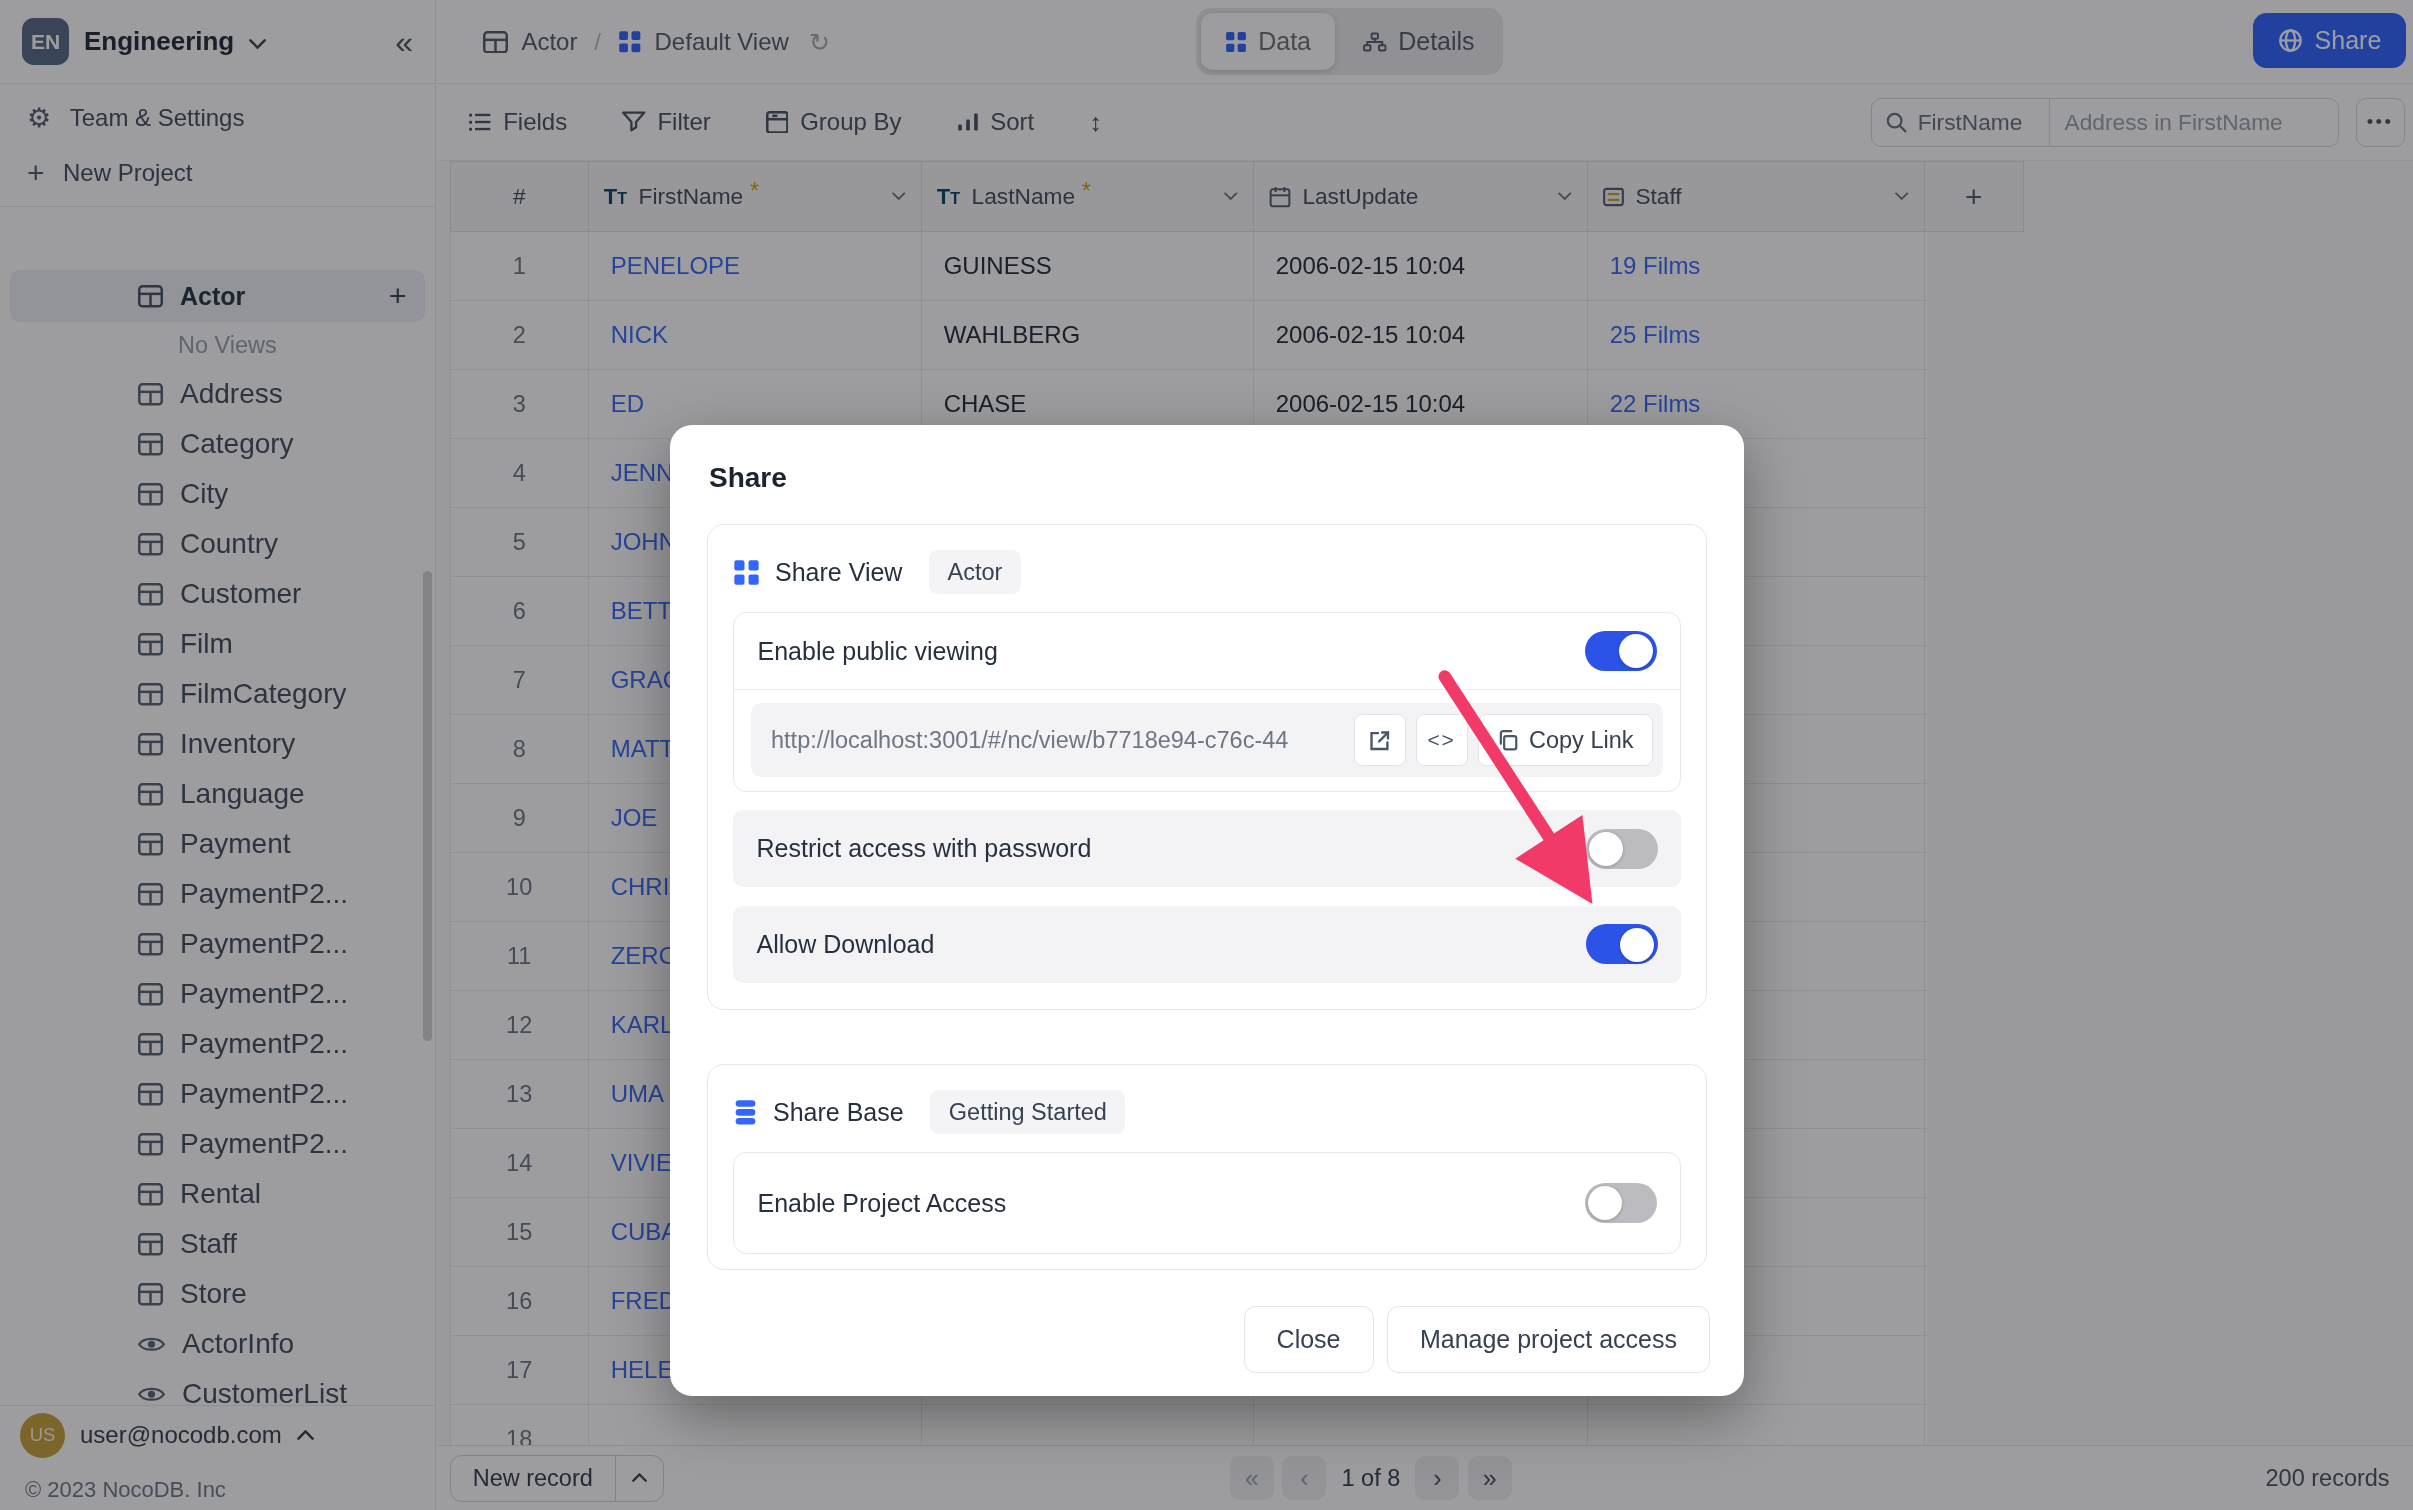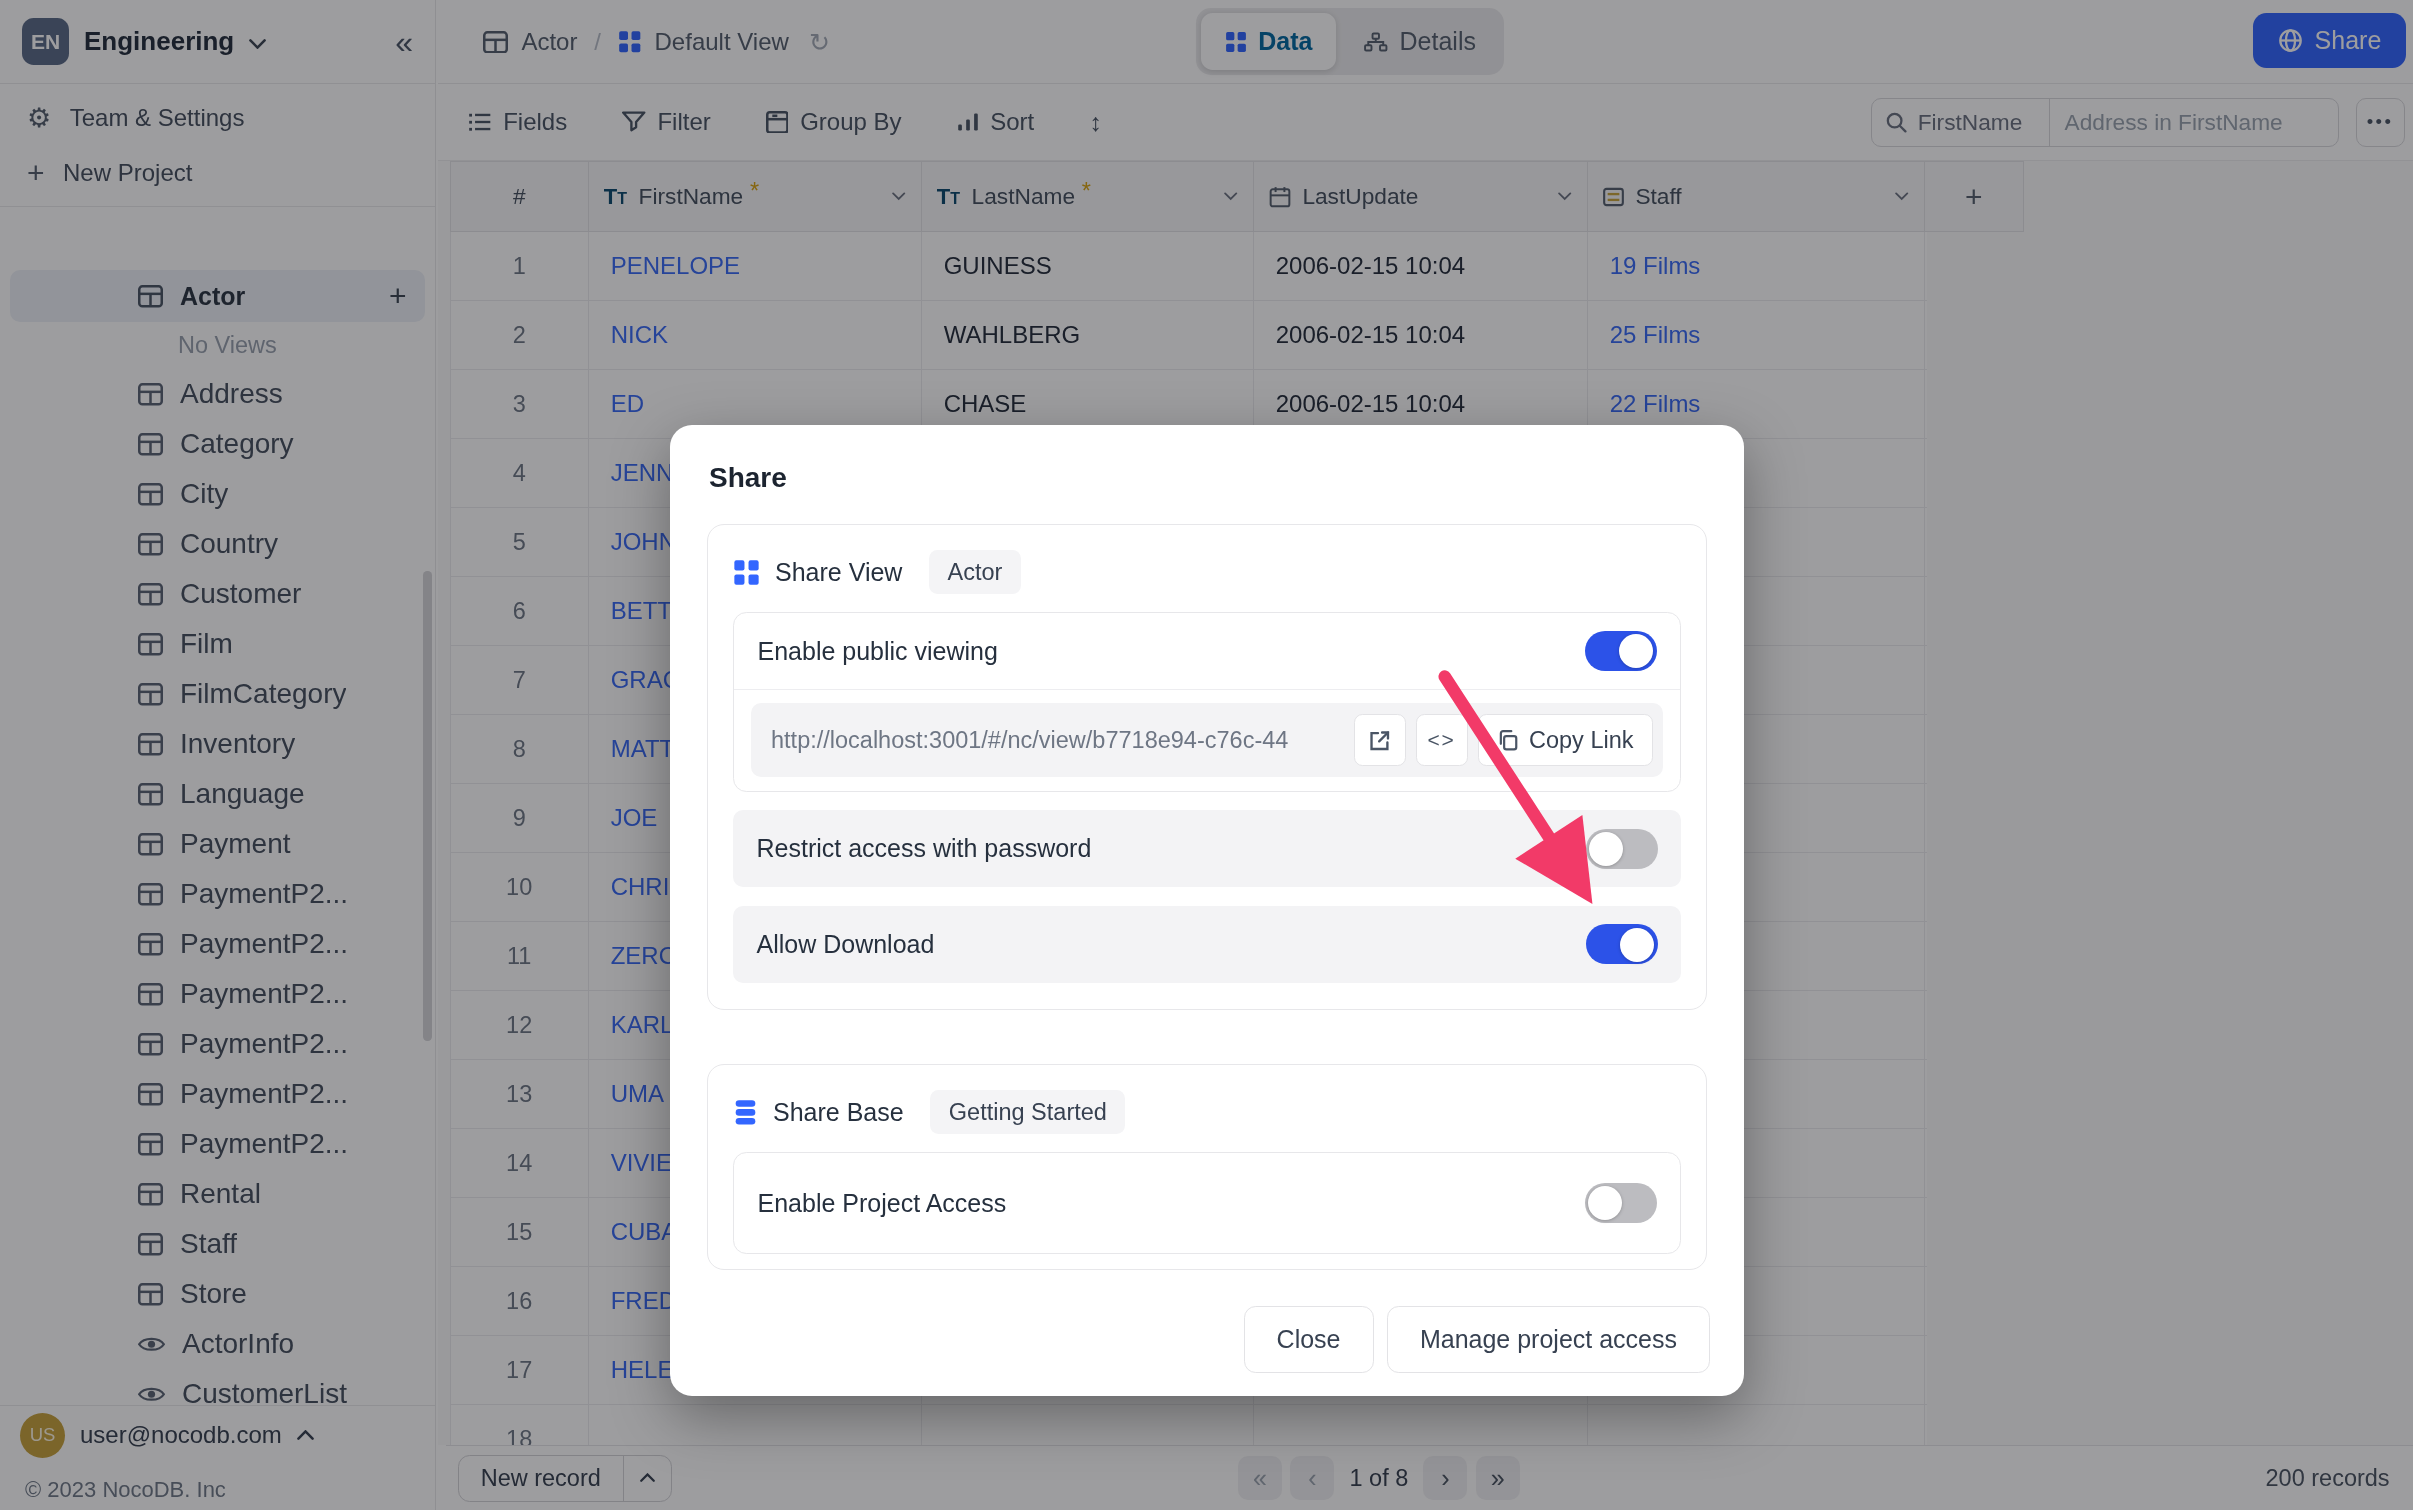--- a/index.html
+++ b/index.html
@@ -31,21 +31,21 @@
   .copyright { position:absolute; bottom:8.4px; left:25px; font-size:22px; color:#717b89; }
 
   
   .main { position:absolute; left:438px; top:0; right:0; bottom:0; background:#fff; }
   .topbar { position:relative; height:84px; border-bottom:1.7px solid #e9e9eb; }
   .breadcrumb { position:absolute; left:45px; top:0; height:84px; display:flex; align-items:center; gap:13.4px; font-size:24px; color:#55606f; }
   .bc-sep { color:#b8bec8; margin:0 3.4px; }
   .refresh { color:#a3abb6; font-size:25px; margin-left:6.7px; }
   .segmented { position:absolute; left:758px; top:8.4px; height:67px; background:#ececee; border-radius:15px; display:flex; align-items:center; padding:5px; gap:5px; }
   .seg { height:57px; display:flex; align-items:center; gap:11.7px; padding:0 23.5px; border-radius:11.7px; font-size:25px; }
-  .seg-active { background:#fff; color:#0369a1; font-weight:700; box-shadow:0 1.7px 6.7px rgba(0,0,0,.14); }
+  .seg-active { background:#fff; color:#737373; font-weight:400; box-shadow:0 1.7px 6.7px rgba(0,0,0,.14); }
   .seg-idle { color:#55606f; }
   .share-btn { position:absolute; right:6.7px; top:13.4px; height:55px; display:flex; align-items:center; gap:11.7px; padding:0 25px; background:#3366ff; border-radius:13.4px; color:#fff; font-size:25px; font-weight:500; }
   .toolbar { position:relative; height:77px; border-bottom:1.7px solid #ededef; display:flex; align-items:center; padding-left:30px; gap:55px; }
   .tool { display:flex; align-items:center; gap:11.7px; font-size:24px; color:#4a5565; }
   .updown { font-size:25px; color:#4a5565; }
   .search-wrap { margin-left:auto; display:flex; align-items:center; gap:17px; margin-right:8.4px; }
   .search-box { width:468px; height:49px; border:1.7px solid #d9d9dd; border-radius:10px; display:flex; align-items:center; background:transparent; }
   .sb-left { width:178px; height:100%; display:flex; align-items:center; gap:10px; padding:0 13.4px; border-right:1.7px solid #d9d9dd; color:#6b7280; font-size:22.7px; }
   .sb-input { flex:1; padding:0 15px; color:#9aa3af; font-size:22.7px; white-space:nowrap; overflow:hidden; }
   .more-btn { width:49px; height:49px; border:1.7px solid #d9d9dd; border-radius:10px; display:flex; align-items:center; justify-content:center; font-size:18.5px; letter-spacing:2.5px; color:#4a5565; }
@@ -61,21 +61,21 @@
   .hchev { margin-left:auto; color:#6b7280; }
   .tticon { font-size:22px; color:#0c4a6e; font-weight:700; }
   .tticon small { font-size:16px; }
   .grow { display:flex; margin-left:11.7px; height:69px; background:#fff; border-bottom:1.7px solid #ececef; width:1477px; }
   .cell { border-right:1.7px solid #ececef; display:flex; align-items:center; font-size:24px; color:#252e3c; padding:0 22px; overflow:hidden; white-space:nowrap; }
   .grow .cell:first-child { border-left:1.7px solid #ececef; justify-content:center; color:#6f7886; font-size:23.5px; padding:0; }
   .w0 { width:139px; } .w1 { width:333px; } .w2 { width:332px; } .w3 { width:334px; } .w4 { width:337px; }
   .link { color:#3a6bf5; }
 
   
-  .gfoot { position:absolute; left:8px; right:0; bottom:0; height:65px; background:#fff; border-top:1.7px solid #e5e5e8; display:flex; align-items:center; padding:0 11.7px; }
+  .gfoot { position:absolute; left:0; right:0; bottom:0; height:65px; background:#fff; border-top:1.7px solid #e5e5e8; display:flex; align-items:center; padding:0 11.7px; }
   .new-rec { height:47px; border:1.7px solid #d4d4d8; border-radius:11.7px; display:flex; overflow:hidden; background:#fff; }
   .nr-label { padding:0 22px; display:flex; align-items:center; font-size:23.5px; color:#374151; border-right:1.7px solid #d4d4d8; }
   .nr-caret { width:47px; display:flex; align-items:center; justify-content:center; }
   .pager { position:absolute; left:792px; display:flex; align-items:center; gap:8.4px; }
   .pbtn { min-width:44px; height:44px; border-radius:10px; background:#f1f1f3; display:flex; align-items:center; justify-content:center; font-size:25px; color:#9aa3af; padding:0 8.4px; }
   .pbtn.dark { color:#4b5563; }
   .pinfo { font-size:23.5px; color:#374151; margin:0 6.7px; }
   .records { margin-left:auto; font-size:23.5px; color:#4b5563; padding-right:11.7px; }
 
   

